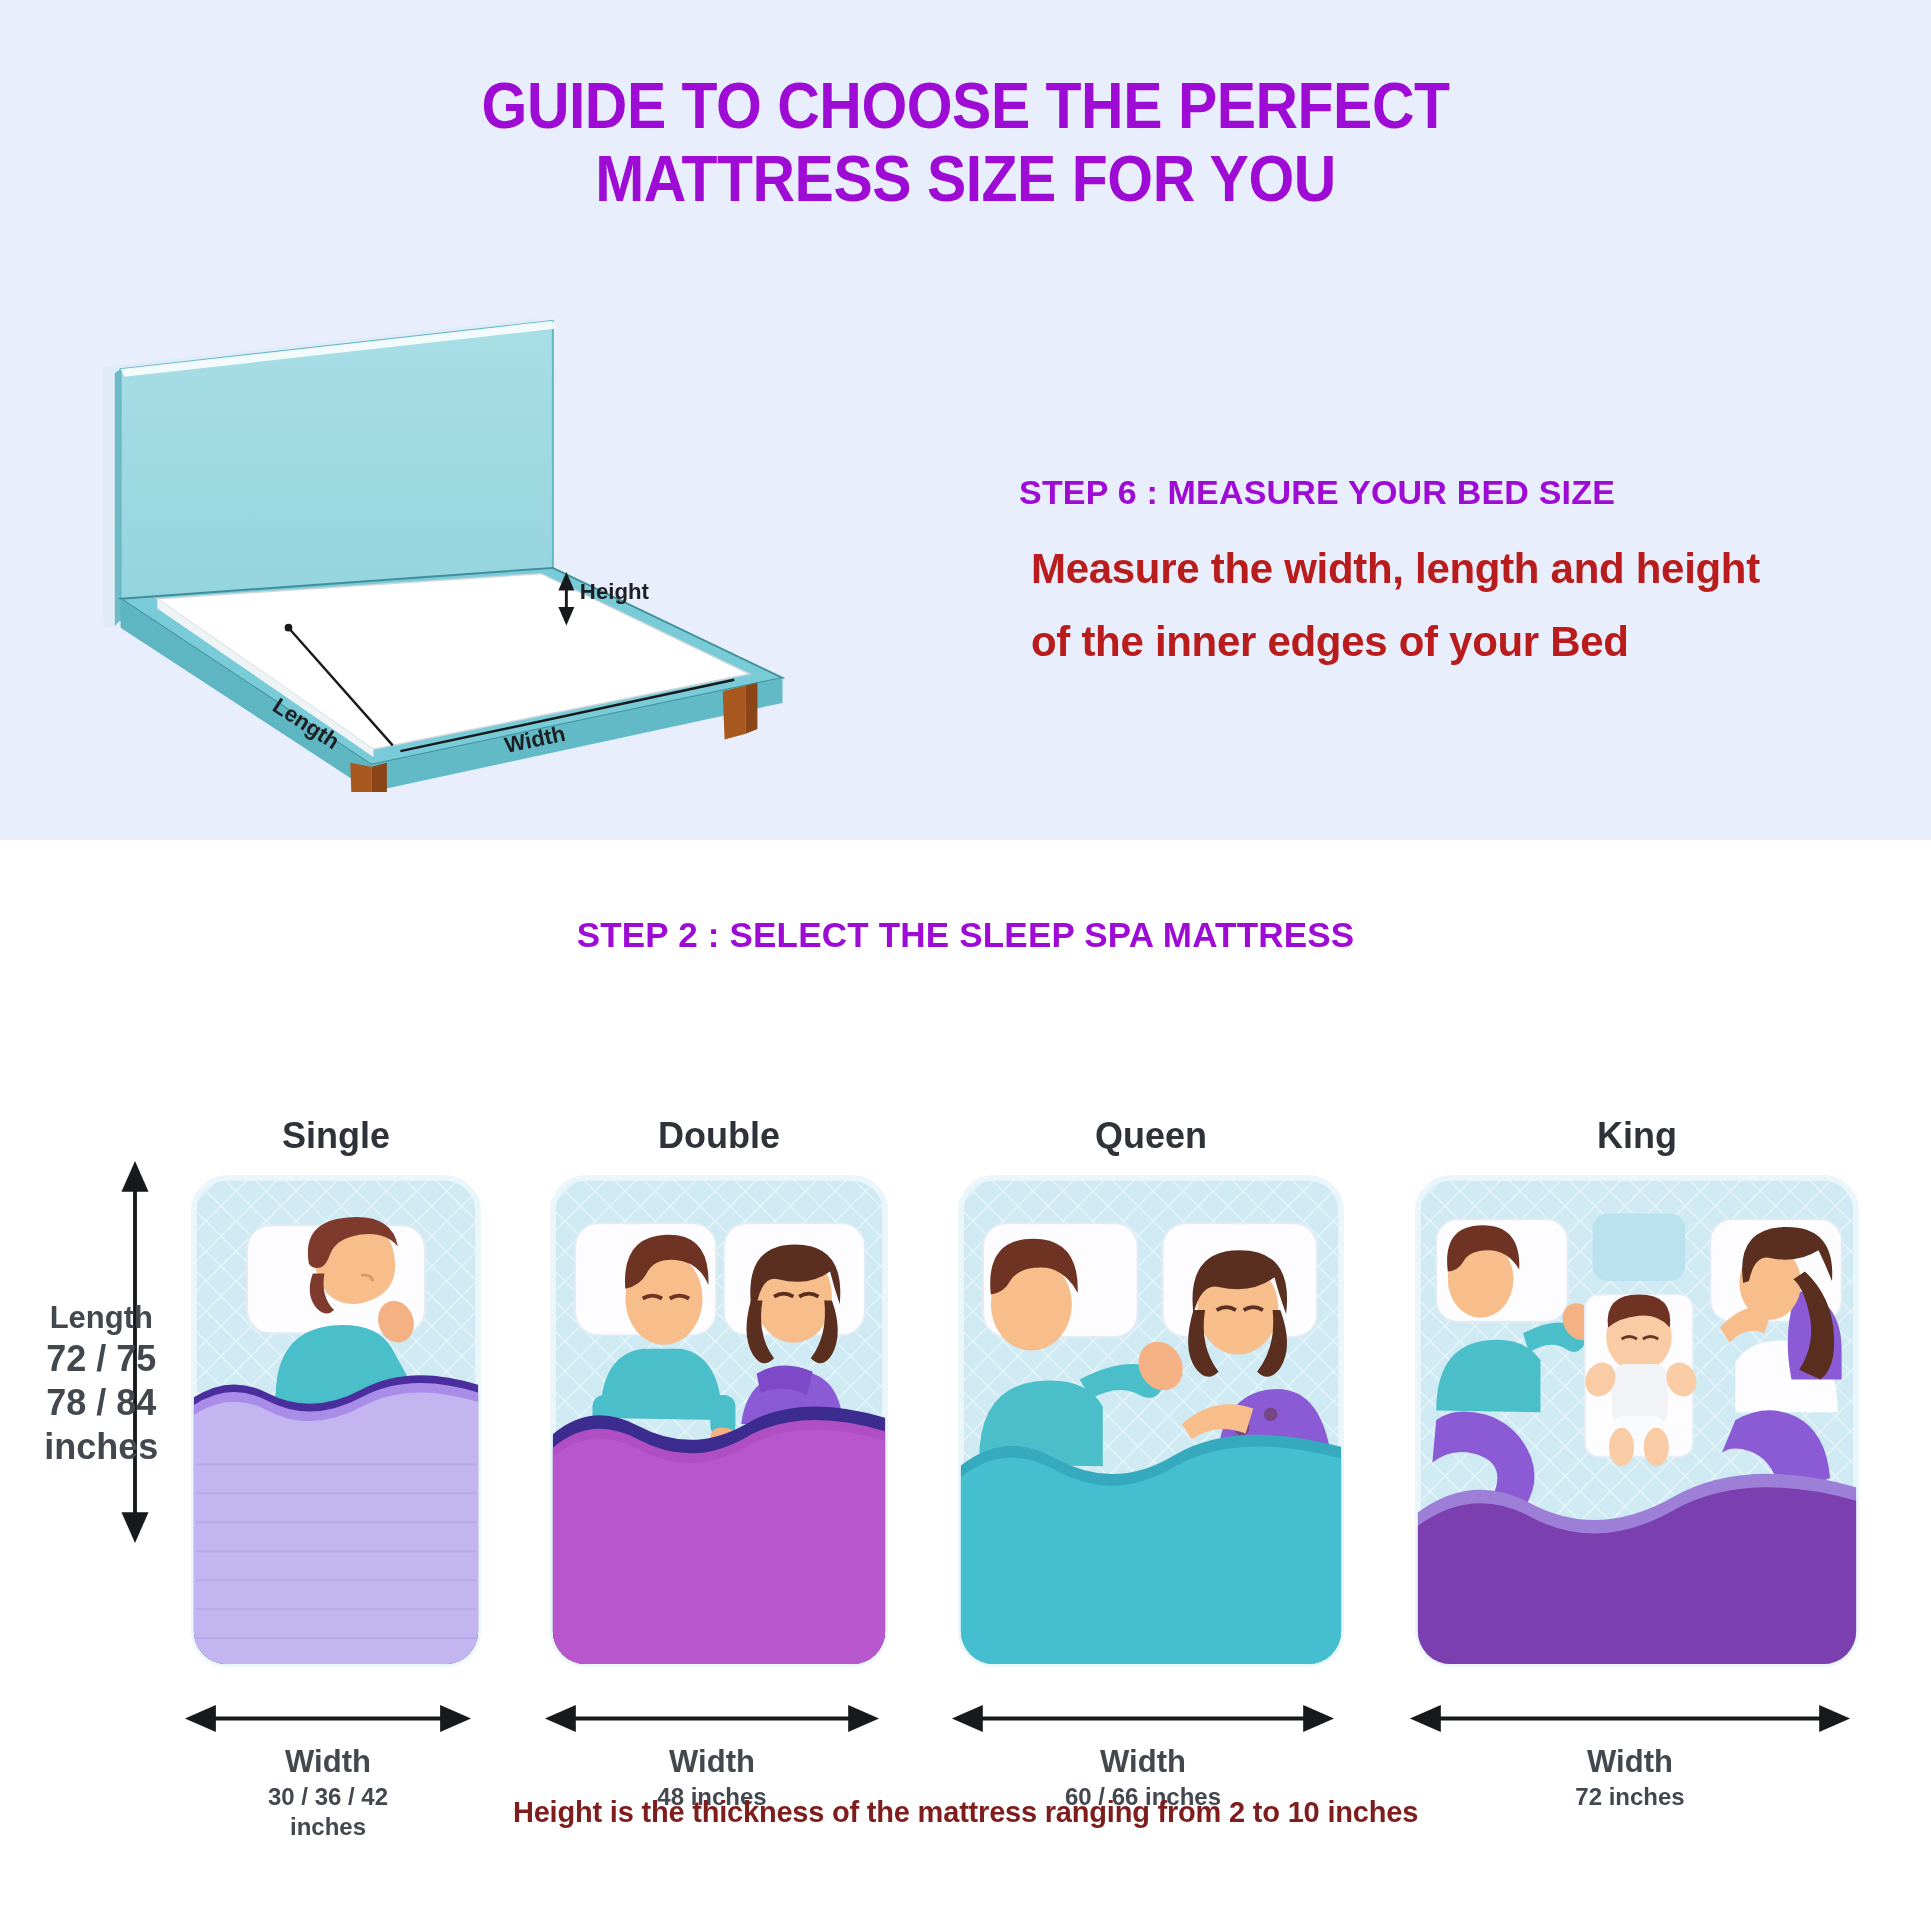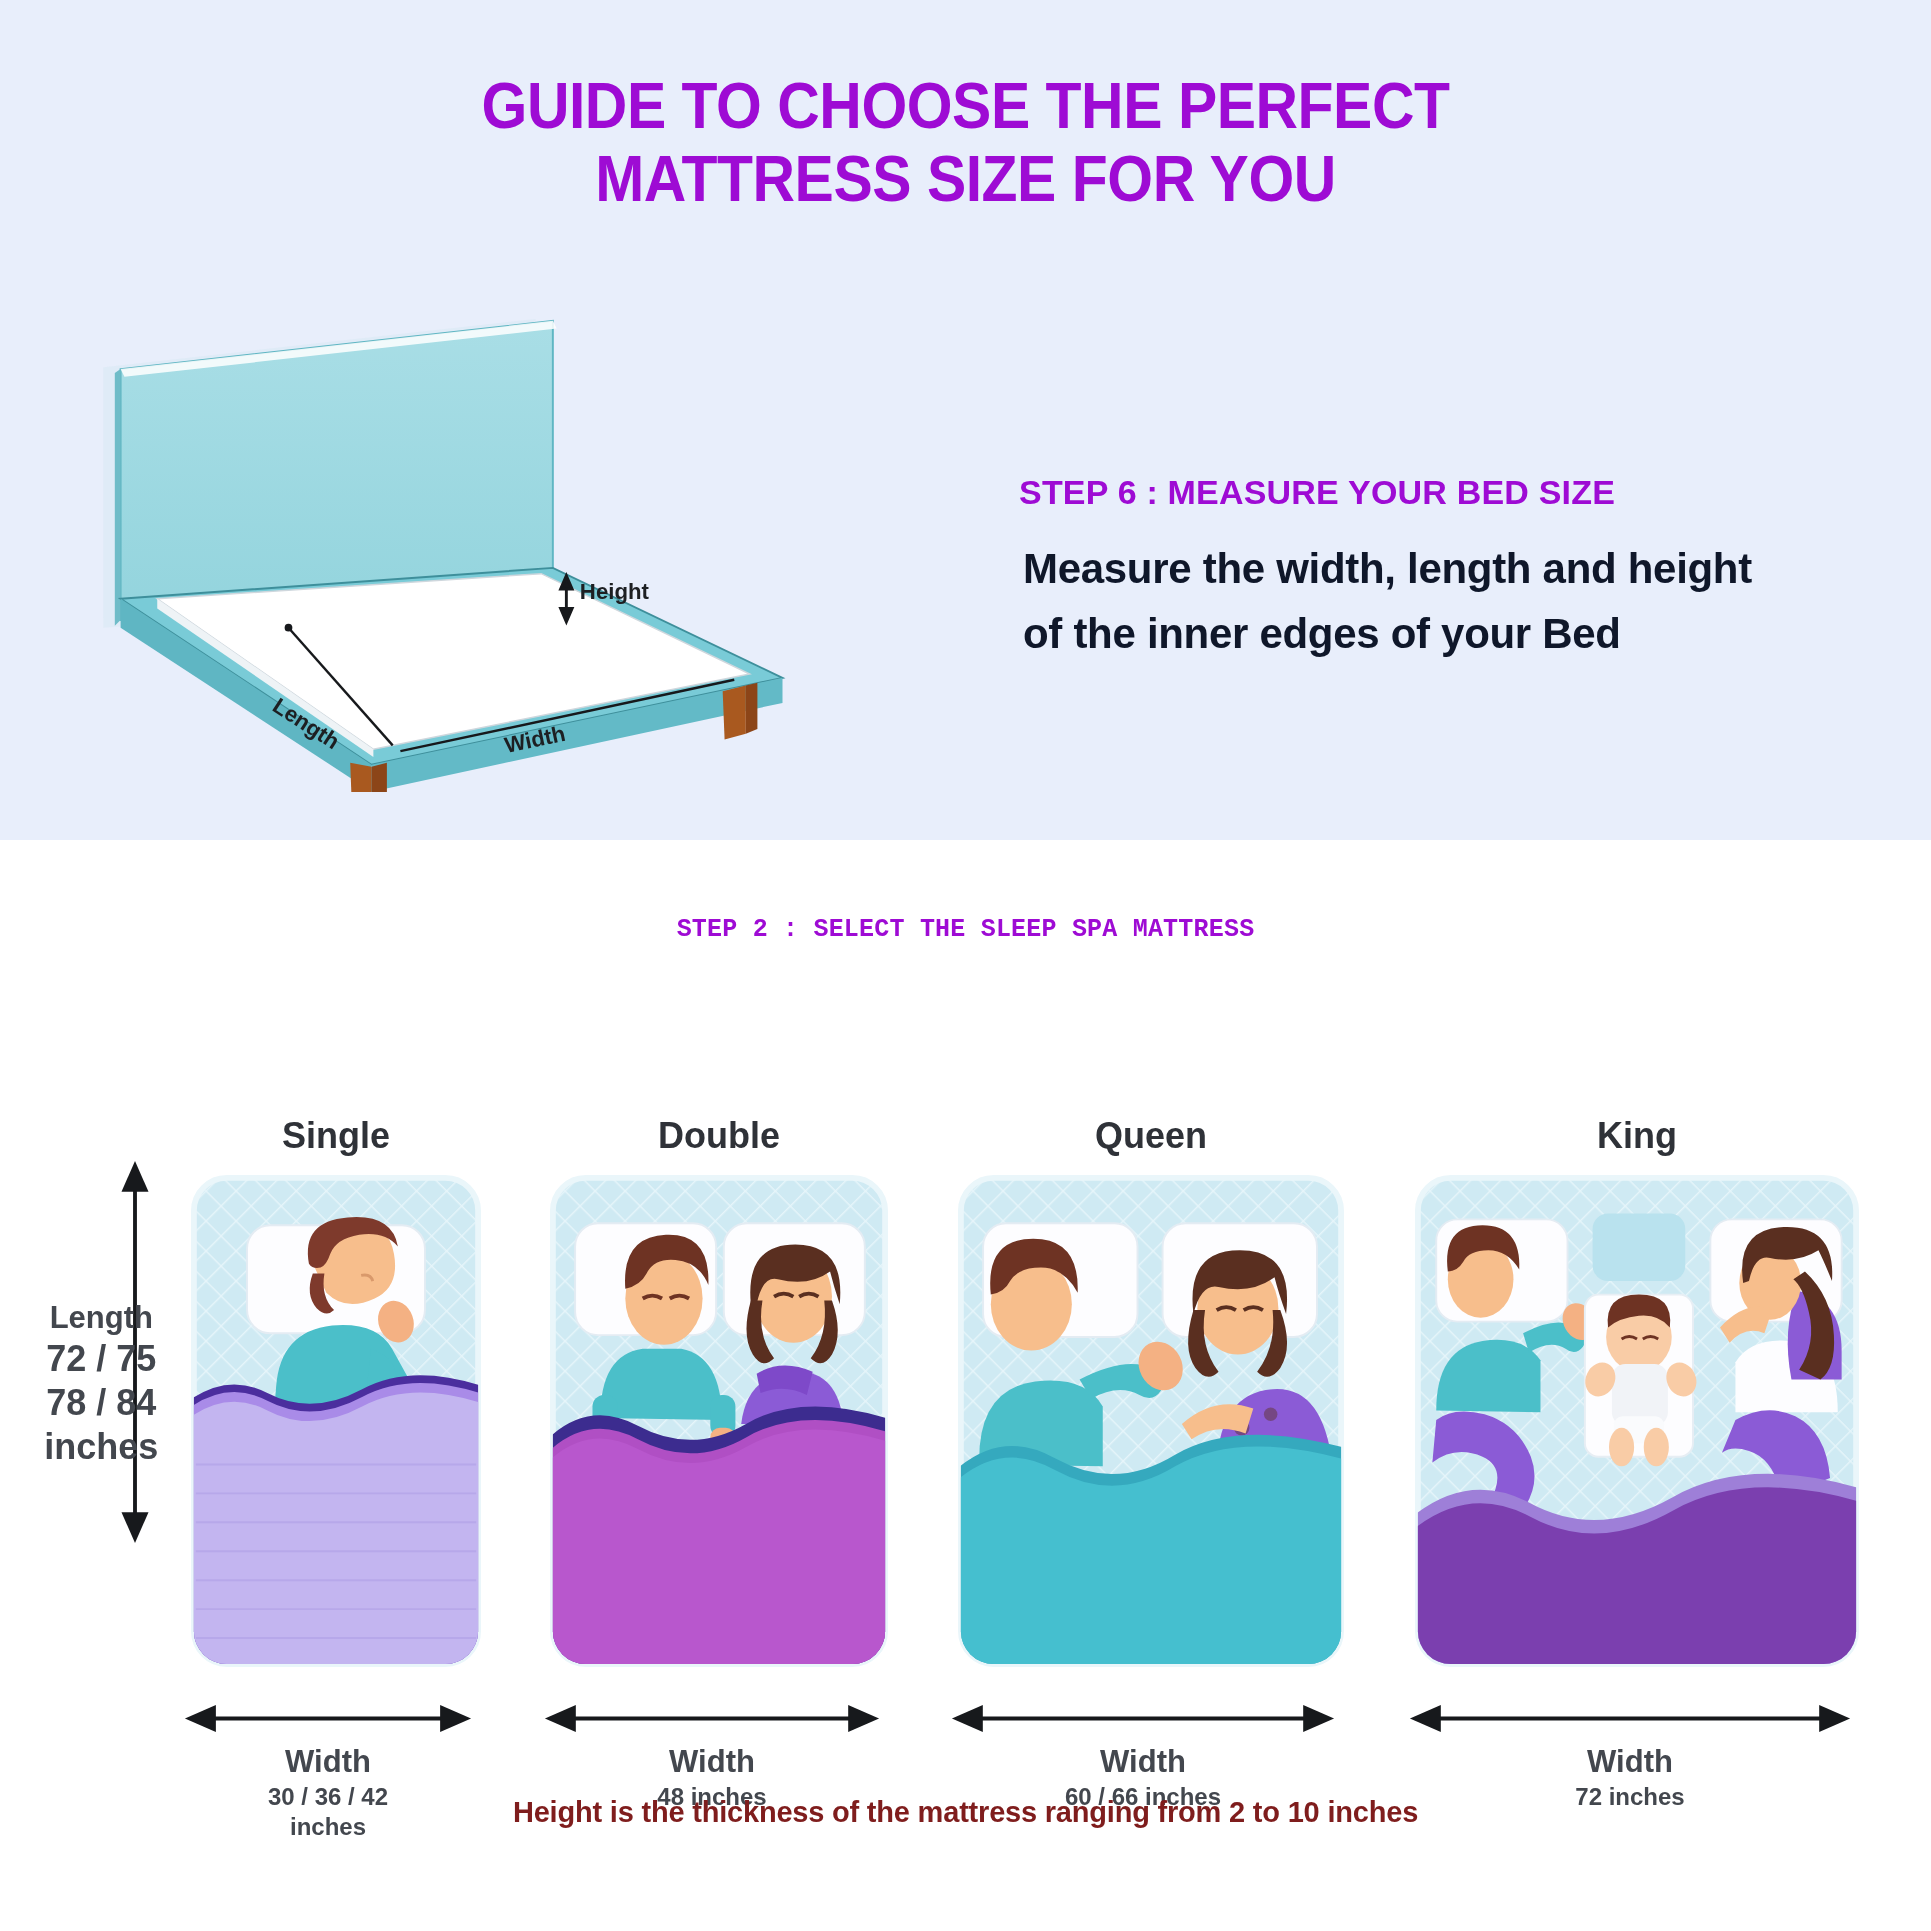--- a/index.html
+++ b/index.html
@@ -34,32 +34,32 @@
   .bed-wrap{position:absolute;left:82px;top:309px;width:714px;height:483px;}
   .bed-svg{width:714px;height:483px;display:block;}
 
   
   .step1{position:absolute;left:1019px;top:473px;width:850px;}
   .step-head{
     color:#9E0BD4;font-weight:bold;font-size:34px;letter-spacing:0.2px;
     margin:0 0 27px 0;
   }
   .step-body{
-    color:#0f172a;font-weight:bold;font-size:42px;line-height:1.45;
-    letter-spacing:-0.3px;margin:4px;
+    color:#b91c1c;font-weight:bold;font-size:42px;line-height:1.45;
+    letter-spacing:-0.3px;margin:12px;
   }
 
   
   .bottom-panel{
     position:absolute;left:0;top:840px;width:1931px;height:1091px;
     background:#ffffff;
   }
   .step2-head{
     position:absolute;left:0;top:75px;width:1931px;text-align:center;
-    color:#9E0BD4;font-weight:bold;font-size:25px;letter-spacing:0.2px;font-family:Liberation Mono, monospace;
+    color:#9E0BD4;font-weight:bold;font-size:35px;letter-spacing:0.2px;
   }
   .step2-sub{
     position:absolute;left:0;top:140px;width:1931px;text-align:center;
     color:#3b3f47;font-weight:bold;font-size:44px;letter-spacing:-0.4px;
   }
 
   
   .length-axis{position:absolute;left:106px;top:319px;width:58px;height:386px;}
   .length-label{
     position:absolute;left:19.3px;top:459px;width:164px;text-align:center;

